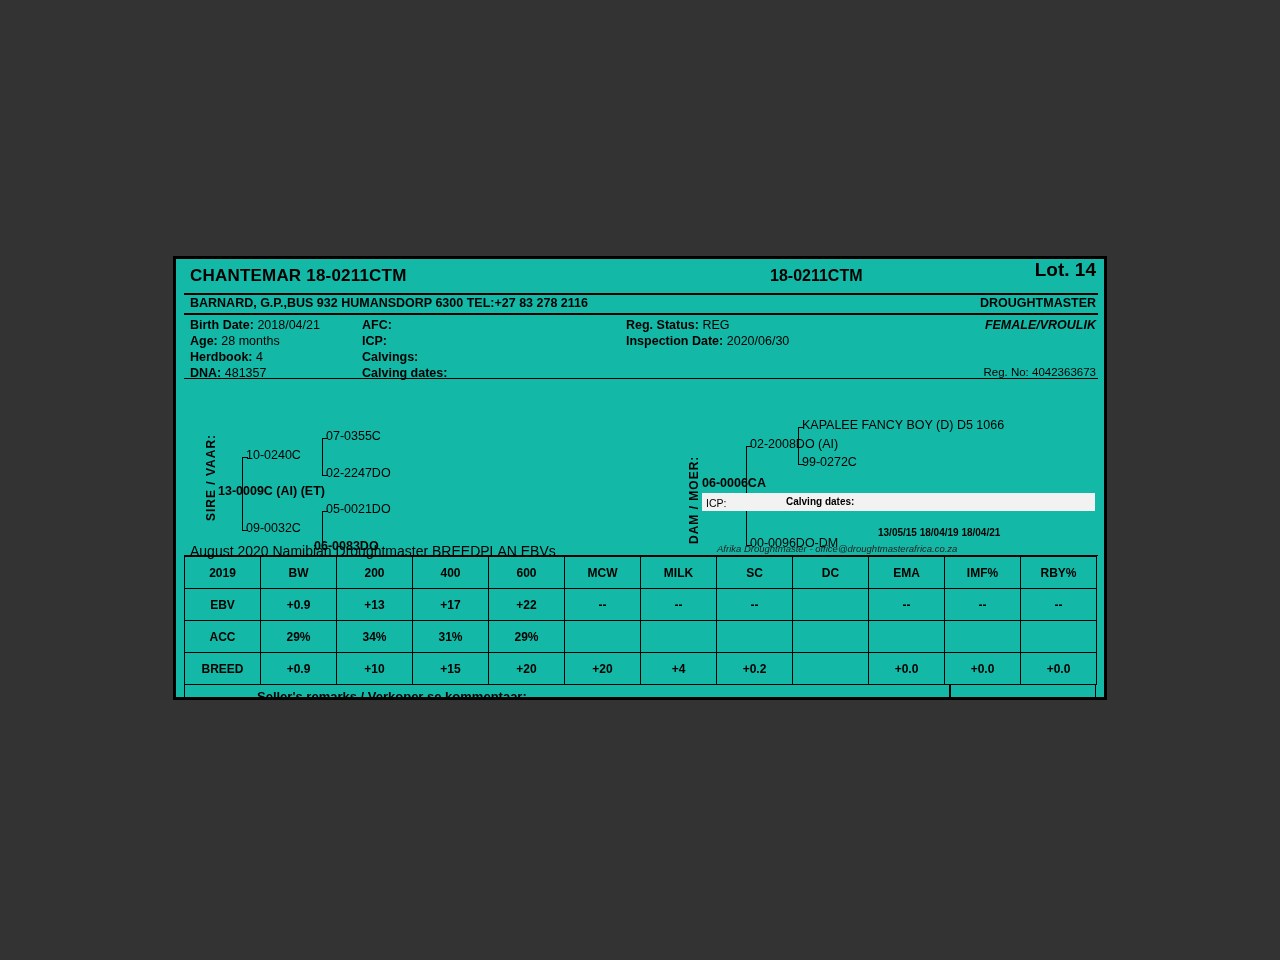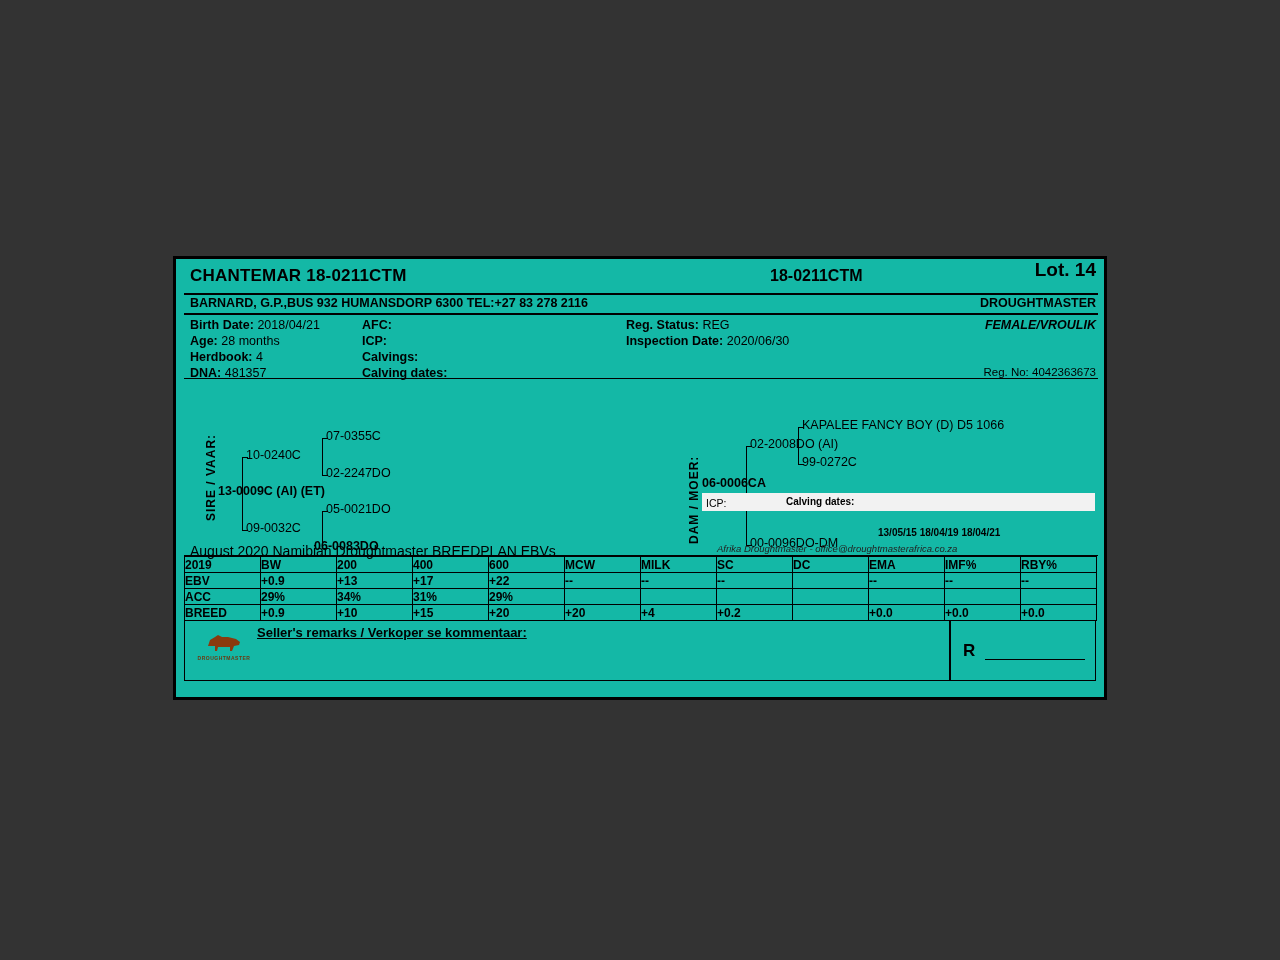--- a/index.html
+++ b/index.html
@@ -114,22 +114,23 @@
 
   
   table.ebv {
     border-collapse: collapse;
     width: 912px;
     table-layout: fixed;
     font-size: 12px;
   }
   table.ebv td, table.ebv th {
     border: 1px solid #000;
+    text-align: center;
     height: 15px;
-    padding: 0;
+    padding: 8px;
     font-weight: bold;
   }
   table.ebv tr.acc td { font-weight: bold; }
   table.ebv td.rowhdr { font-weight: bold; }
 
   
   .remarks {
     position: relative;
     height: 62px;
     border-top: 0px solid #000;

